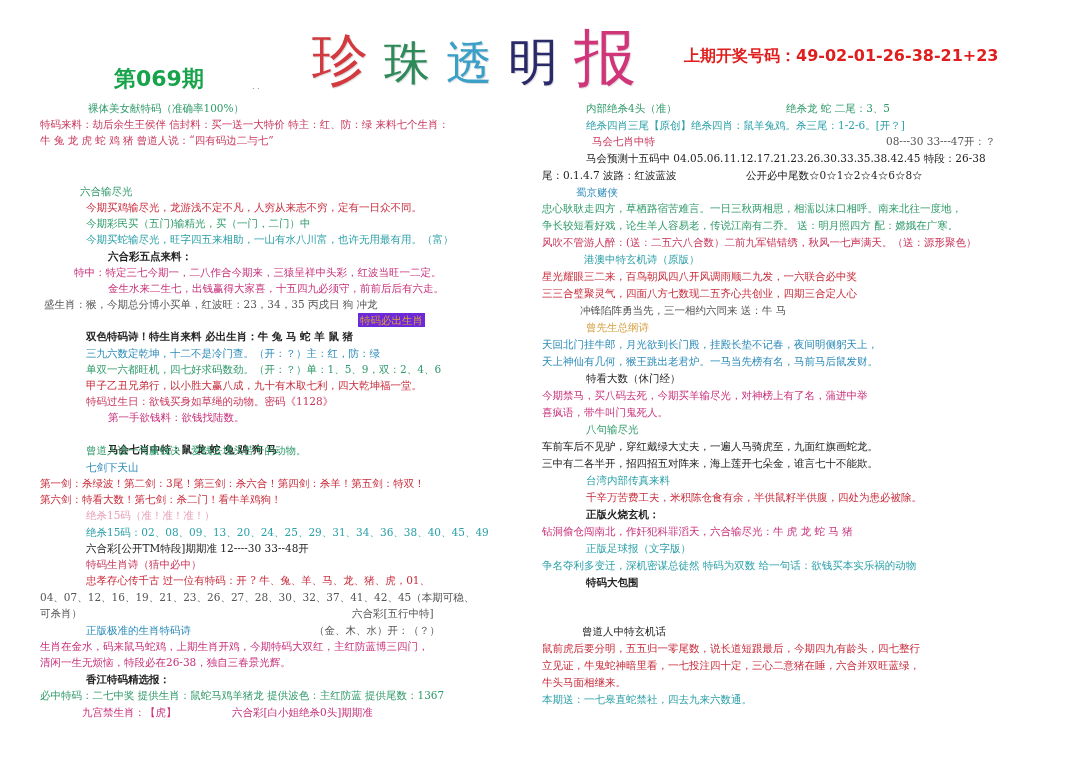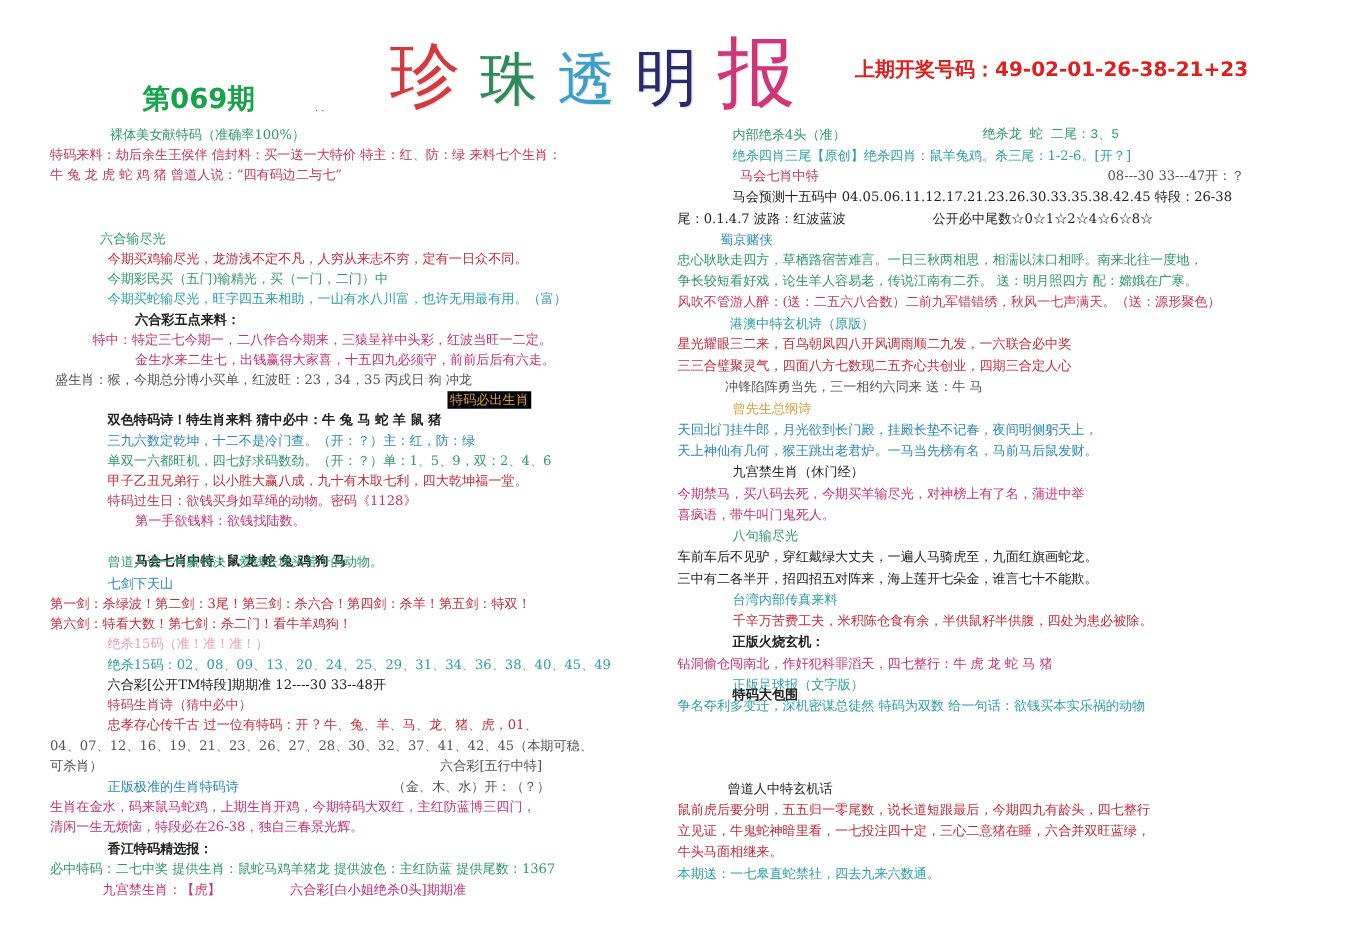--- a/index.html
+++ b/index.html
@@ -20,21 +20,21 @@
   .red { color: #c82a3a; }
   .green { color: #2f9a6a; }
   .teal { color: #2aa0a8; }
   .blue { color: #2a8ab8; }
   .dark { color: #222; }
   .gray { color: #555; }
   .faint { color: #e8a0b8; }
   .orange { color: #d8a040; }
   .magenta { color: #c8307a; }
   .bold { font-weight: bold; }
-  .hl { background: #000000; padding: 0 2px; }
+  .hl { background: #6d28d9; padding: 0 2px; }
 </style>
 </head>
 <body>
 
 <div class="title">
   <span class="t1">珍</span><span class="t2">珠</span><span class="t3">透</span><span class="t4">明</span><span class="t5">报</span>
 </div>
 <div class="issue">第069期</div>
 <div class="dots">· ·</div>
 <div class="last-draw">上期开奖号码：49-02-01-26-38-21+23</div>
@@ -46,21 +46,21 @@
 <div class="abs green" style="left:80px;top:184px;">六合输尽光</div>
 <div class="abs red" style="left:86px;top:200px;">今期买鸡输尽光，龙游浅不定不凡，人穷从来志不穷，定有一日众不同。</div>
 <div class="abs green" style="left:86px;top:216px;">今期彩民买（五门)输精光，买（一门，二门）中</div>
 <div class="abs teal" style="left:86px;top:232px;">今期买蛇输尽光，旺字四五来相助，一山有水八川富，也许无用最有用。（富）</div>
 <div class="abs dark bold" style="left:108px;top:249px;">六合彩五点来料：</div>
 <div class="abs magenta" style="left:74px;top:265px;">特中：特定三七今期一，二八作合今期来，三猿呈祥中头彩，红波当旺一二定。</div>
 <div class="abs magenta" style="left:108px;top:281px;">金生水来二生七，出钱赢得大家喜，十五四九必须守，前前后后有六走。</div>
 <div class="abs gray" style="left:44px;top:297px;">盛生肖：猴，今期总分博小买单，红波旺：23，34，35 丙戌日  狗 冲龙</div>
 <div class="abs orange hl" style="left:358px;top:313px;">特码必出生肖</div>
 
-<div class="abs dark bold" style="left:86px;top:329px;">双色特码诗！特生肖来料          猜中必中：牛 兔 马 蛇 羊 鼠 猪</div>
+<div class="abs dark bold" style="left:86px;top:329px;">双色特码诗！特生肖来料          必出生肖：牛 兔 马 蛇 羊 鼠 猪</div>
 <div class="abs blue" style="left:86px;top:346px;">三九六数定乾坤，十二不是冷门查。（开：？）主：红，防：绿</div>
 <div class="abs green" style="left:86px;top:362px;">单双一六都旺机，四七好求码数劲。（开：？）单：1、5、9，双：2、4、6</div>
 <div class="abs red" style="left:86px;top:378px;">甲子乙丑兄弟行，以小胜大赢八成，九十有木取七利，四大乾坤福一堂。</div>
 <div class="abs pink" style="left:86px;top:394px;">特码过生日：欲钱买身如草绳的动物。密码《1128》</div>
 <div class="abs magenta" style="left:108px;top:410px;">第一手欲钱料：欲钱找陆数。</div>
 <div class="abs dark bold" style="left:108px;top:442px;">马会七肖中特：鼠 龙 蛇 兔 鸡 狗 马</div>
 <div class="abs green" style="left:86px;top:443px;">曾道人说一句赢钱决：爱钱去埋头苦干的动物。</div>
 
 <div class="abs blue" style="left:86px;top:460px;">七剑下天山</div>
 <div class="abs red" style="left:40px;top:476px;">第一剑：杀绿波！第二剑：3尾！第三剑：杀六合！第四剑：杀羊！第五剑：特双！</div>
@@ -76,52 +76,52 @@
 <div class="abs blue" style="left:86px;top:623px;">正版极准的生肖特码诗</div>
 <div class="abs gray" style="left:314px;top:623px;">（金、木、水）开：（？）</div>
 <div class="abs magenta" style="left:40px;top:639px;">生肖在金水，码来鼠马蛇鸡，上期生肖开鸡，今期特码大双红，主红防蓝博三四门，</div>
 <div class="abs magenta" style="left:40px;top:655px;">清闲一生无烦恼，特段必在26-38，独自三春景光辉。</div>
 <div class="abs dark bold" style="left:86px;top:672px;">香江特码精选报：</div>
 <div class="abs green" style="left:40px;top:688px;">必中特码：二七中奖 提供生肖：鼠蛇马鸡羊猪龙 提供波色：主红防蓝 提供尾数：1367</div>
 <div class="abs magenta" style="left:82px;top:705px;">九宫禁生肖：【虎】</div>
 <div class="abs magenta" style="left:232px;top:705px;">六合彩[白小姐绝杀0头]期期准</div>
 
 <div class="abs green" style="left:586px;top:101px;">内部绝杀4头（准）</div>
-<div class="abs green" style="left:786px;top:101px;font-family:Liberation Mono, monospace;">绝杀龙 蛇    二尾：3、5</div>
+<div class="abs green" style="left:786px;top:101px;">绝杀龙 蛇    二尾：3、5</div>
 <div class="abs teal" style="left:586px;top:118px;">绝杀四肖三尾【原创】绝杀四肖：鼠羊兔鸡。杀三尾：1-2-6。[开？]</div>
 <div class="abs pink" style="left:592px;top:134px;">马会七肖中特</div>
 <div class="abs gray" style="left:886px;top:134px;">08---30 33---47开：？</div>
 <div class="abs dark" style="left:586px;top:151px;">马会预测十五码中 04.05.06.11.12.17.21.23.26.30.33.35.38.42.45 特段：26-38</div>
 <div class="abs dark" style="left:542px;top:168px;">尾：0.1.4.7 波路：红波蓝波</div>
 <div class="abs dark" style="left:746px;top:168px;">公开必中尾数☆0☆1☆2☆4☆6☆8☆</div>
 
 <div class="abs blue" style="left:576px;top:185px;">蜀京赌侠</div>
 <div class="abs green" style="left:542px;top:201px;text-align:right;">忠心耿耿走四方，草栖路宿苦难言。一日三秋两相思，相濡以沫口相呼。南来北往一度地，</div>
 <div class="abs green" style="left:542px;top:218px;">争长较短看好戏，论生羊人容易老，传说江南有二乔。 送：明月照四方  配：嫦娥在广寒。</div>
 <div class="abs pink" style="left:542px;top:235px;">风吹不管游人醉：(送：二五六八合数）二前九军错错绣，秋风一七声满天。（送：源形聚色）</div>
 <div class="abs teal" style="left:584px;top:252px;">港澳中特玄机诗（原版）</div>
-<div class="abs red" style="left:542px;top:269px;font-family:Liberation Serif, serif;">星光耀眼三二来，百鸟朝凤四八开风调雨顺二九发，一六联合必中奖</div>
+<div class="abs red" style="left:542px;top:269px;">星光耀眼三二来，百鸟朝凤四八开风调雨顺二九发，一六联合必中奖</div>
 <div class="abs red" style="left:542px;top:286px;">三三合璧聚灵气，四面八方七数现二五齐心共创业，四期三合定人心</div>
 <div class="abs gray" style="left:580px;top:303px;">冲锋陷阵勇当先，三一相约六同来    送：牛 马</div>
 
 <div class="abs orange" style="left:586px;top:320px;">曾先生总纲诗</div>
 <div class="abs blue" style="left:542px;top:337px;">天回北门挂牛郎，月光欲到长门殿，挂殿长垫不记春，夜间明侧躬天上，</div>
 <div class="abs blue" style="left:542px;top:354px;">天上神仙有几何，猴王跳出老君炉。一马当先榜有名，马前马后鼠发财。</div>
-<div class="abs dark" style="left:586px;top:371px;">九宫禁生肖（休门经）</div>
+<div class="abs dark" style="left:586px;top:371px;">特看大数（休门经）</div>
 <div class="abs magenta" style="left:542px;top:388px;">今期禁马，买八码去死，今期买羊输尽光，对神榜上有了名，蒲进中举</div>
 <div class="abs magenta" style="left:542px;top:405px;">喜疯语，带牛叫门鬼死人。</div>
 <div class="abs green" style="left:586px;top:422px;">八句输尽光</div>
 <div class="abs dark" style="left:542px;top:439px;">车前车后不见驴，穿红戴绿大丈夫，一遍人马骑虎至，九面红旗画蛇龙。</div>
 <div class="abs dark" style="left:542px;top:456px;">三中有二各半开，招四招五对阵来，海上莲开七朵金，谁言七十不能欺。</div>
 
 <div class="abs teal" style="left:586px;top:473px;">台湾内部传真来料</div>
 <div class="abs red" style="left:586px;top:490px;">千辛万苦费工夫，米积陈仓食有余，半供鼠籽半供腹，四处为患必被除。</div>
 <div class="abs dark bold" style="left:586px;top:507px;">正版火烧玄机：</div>
-<div class="abs magenta" style="left:542px;top:524px;">钻洞偷仓闯南北，作奸犯科罪滔天，四七整行：牛 虎 龙 蛇 马 猪</div>
+<div class="abs magenta" style="left:542px;top:524px;">钻洞偷仓闯南北，作奸犯科罪滔天，六合输尽光：牛 虎 龙 蛇 马 猪</div>
 <div class="abs teal" style="left:586px;top:541px;">正版足球报（文字版）</div>
 <div class="abs teal" style="left:542px;top:558px;">争名夺利多变迁，深机密谋总徒然 特码为双数 给一句话：欲钱买本实乐祸的动物</div>
-<div class="abs dark bold" style="left:586px;top:549px;">特码大包围</div>
+<div class="abs dark bold" style="left:586px;top:575px;">特码大包围</div>
 
 <div class="abs dark" style="left:582px;top:624px;">曾道人中特玄机话</div>
 <div class="abs red" style="left:542px;top:641px;">鼠前虎后要分明，五五归一零尾数，说长道短跟最后，今期四九有龄头，四七整行</div>
 <div class="abs red" style="left:542px;top:658px;">立见证，牛鬼蛇神暗里看，一七投注四十定，三心二意猪在睡，六合并双旺蓝绿，</div>
 <div class="abs red" style="left:542px;top:675px;">牛头马面相继来。</div>
 <div class="abs teal" style="left:542px;top:692px;">本期送：一七皋直蛇禁社，四去九来六数通。</div>
 
 </body></html>

